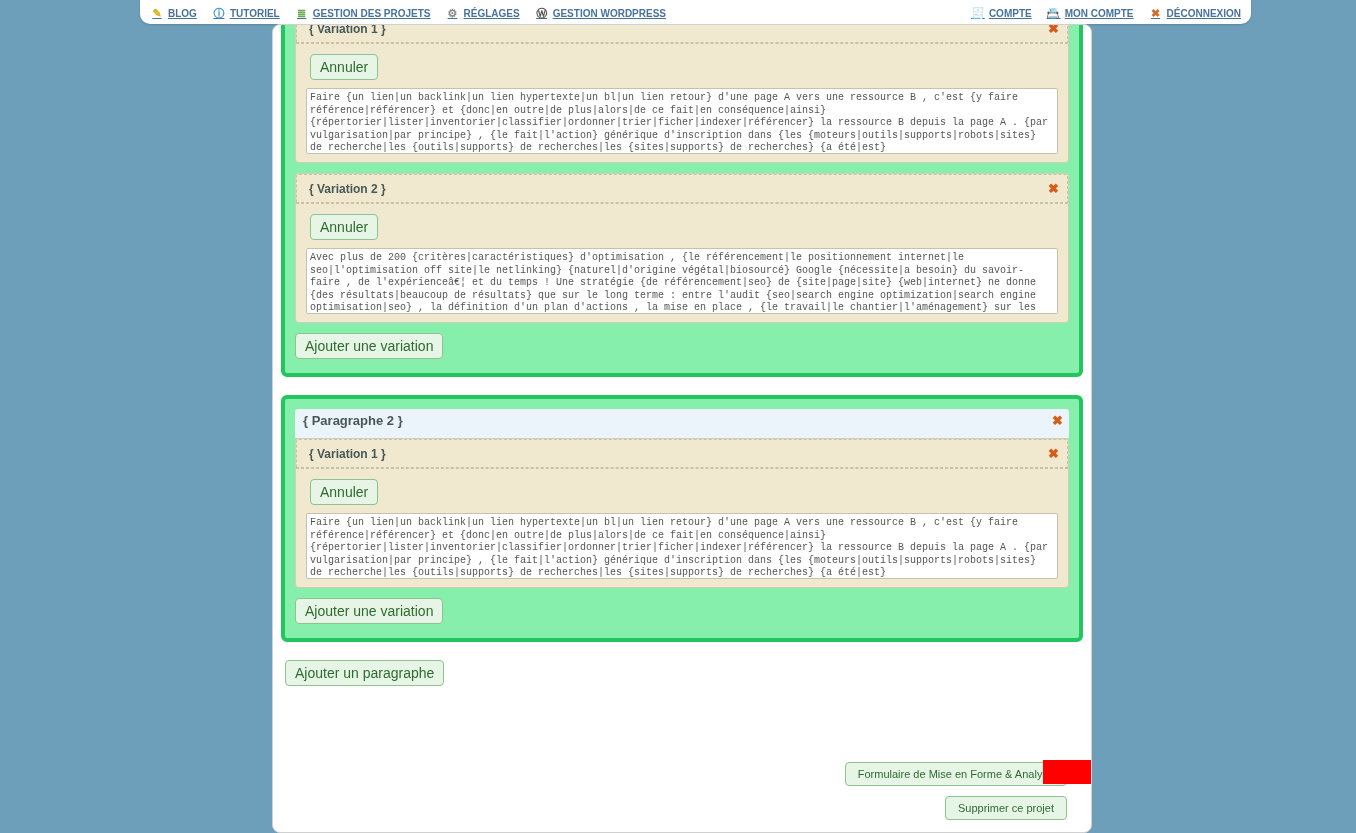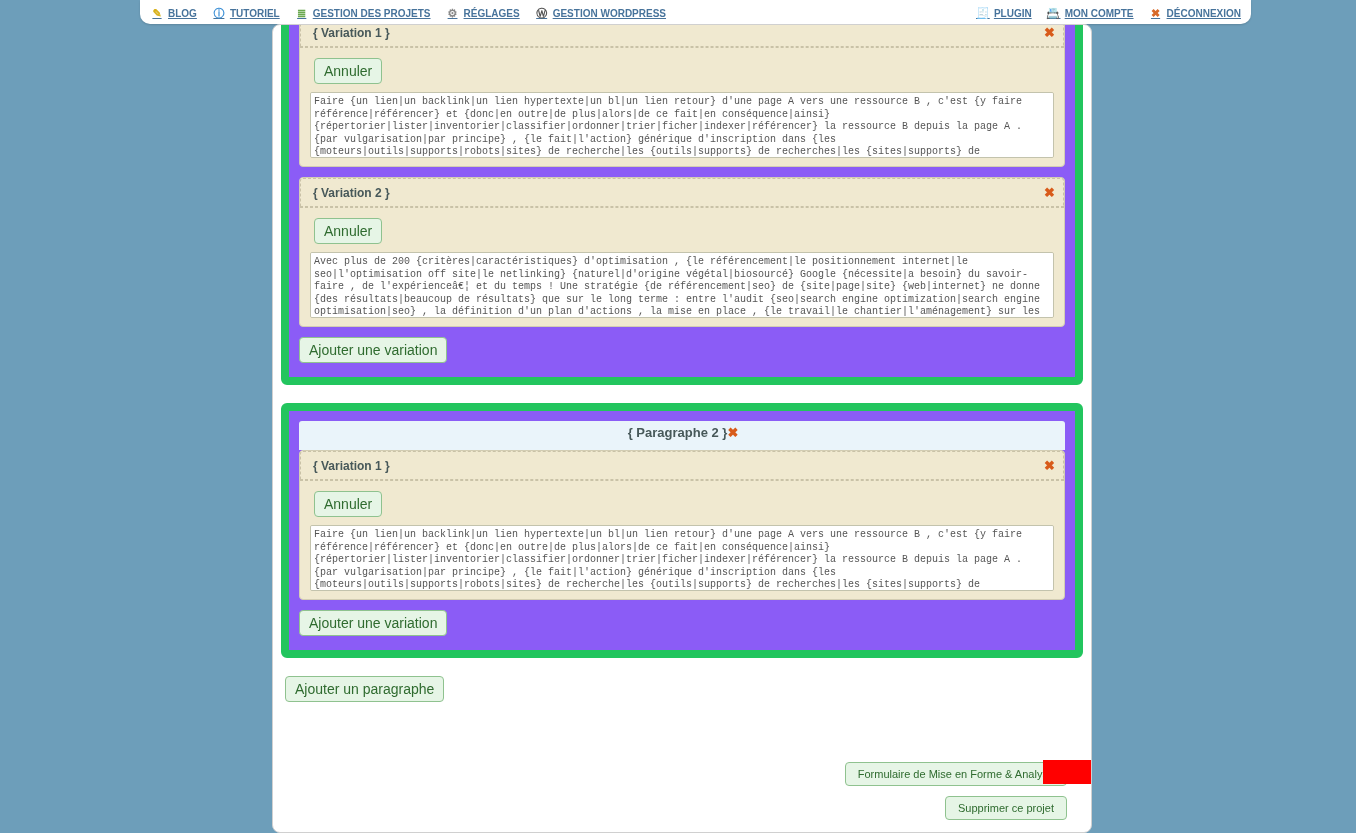--- a/index.html
+++ b/index.html
@@ -21,29 +21,29 @@
   .nav-item .icon { width:14px; height:14px; display:inline-flex; align-items:center; justify-content:center; font-size:11px;}
 
   .content-area {
     position:absolute; top:24px; bottom:0; left:272px; width:818px;
     background:#fff; border-radius:8px; border:1px solid #d0d0d0;
     overflow:hidden; padding-bottom:12px;
   }
   .content-inner { padding:6px 8px; }
 
   .paragraph-box {
-    border:8px solid #22c55e; border-radius:6px; background:#8b5cf6; margin-bottom:18px; padding:10px 10px 14px 10px;
+    border:4px solid #22c55e; border-radius:6px; background:#86efac; margin-bottom:18px; padding:10px 10px 14px 10px;
   }
   .paragraph-header, .variation-header {
     display:flex; justify-content:space-between; align-items:center;
     font-weight:bold; color:#475859; font-size:12px;
     padding:6px 8px 6px 12px;
     background:#f0e9d0; border:1px dashed #c9c2a7; border-radius:3px 3px 0 0;
   }
-  .paragraph-header { background:#eaf4fa; border:none; padding:4px 6px 10px 8px; font-size:13px;justify-content:center; }
+  .paragraph-header { background:#eaf4fa; border:none; padding:4px 6px 10px 8px; font-size:13px; }
 
   .variation-box {
     border:1px solid #d3cdb3; background:#f0e9d0; border-radius:4px; padding:0; margin-bottom:10px;
   }
   .variation-body { border-top:1px dashed #c9c2a7; padding:10px 10px 6px 10px; }
   .btn {
     display:inline-block; background:#e6f5e6; border:1px solid #8fc28f; color:#2f6b2f;
     font-size:14px; padding:4px 9px; border-radius:4px; cursor:pointer;
   }
   .annul-row { margin:0 0 8px 4px; }
@@ -100,21 +100,21 @@
           <span>RÉGLAGES</span>
         </span>
         <span class="nav-item">
           <span class="icon ic-wp">Ⓦ</span>
           <span>GESTION WORDPRESS</span>
         </span>
       </div>
     <div class="nav-right" id="nav-right">
         <span class="nav-item">
           <span class="icon ic-tarif">🧾</span>
-          <span>PLUGIN</span>
+          <span>COMPTE</span>
         </span>
         <span class="nav-item">
           <span class="icon ic-acct">📇</span>
           <span>MON COMPTE</span>
         </span>
         <span class="nav-item">
           <span class="icon ic-exit">✖</span>
           <span>DÉCONNEXION</span>
         </span>
       </div>

